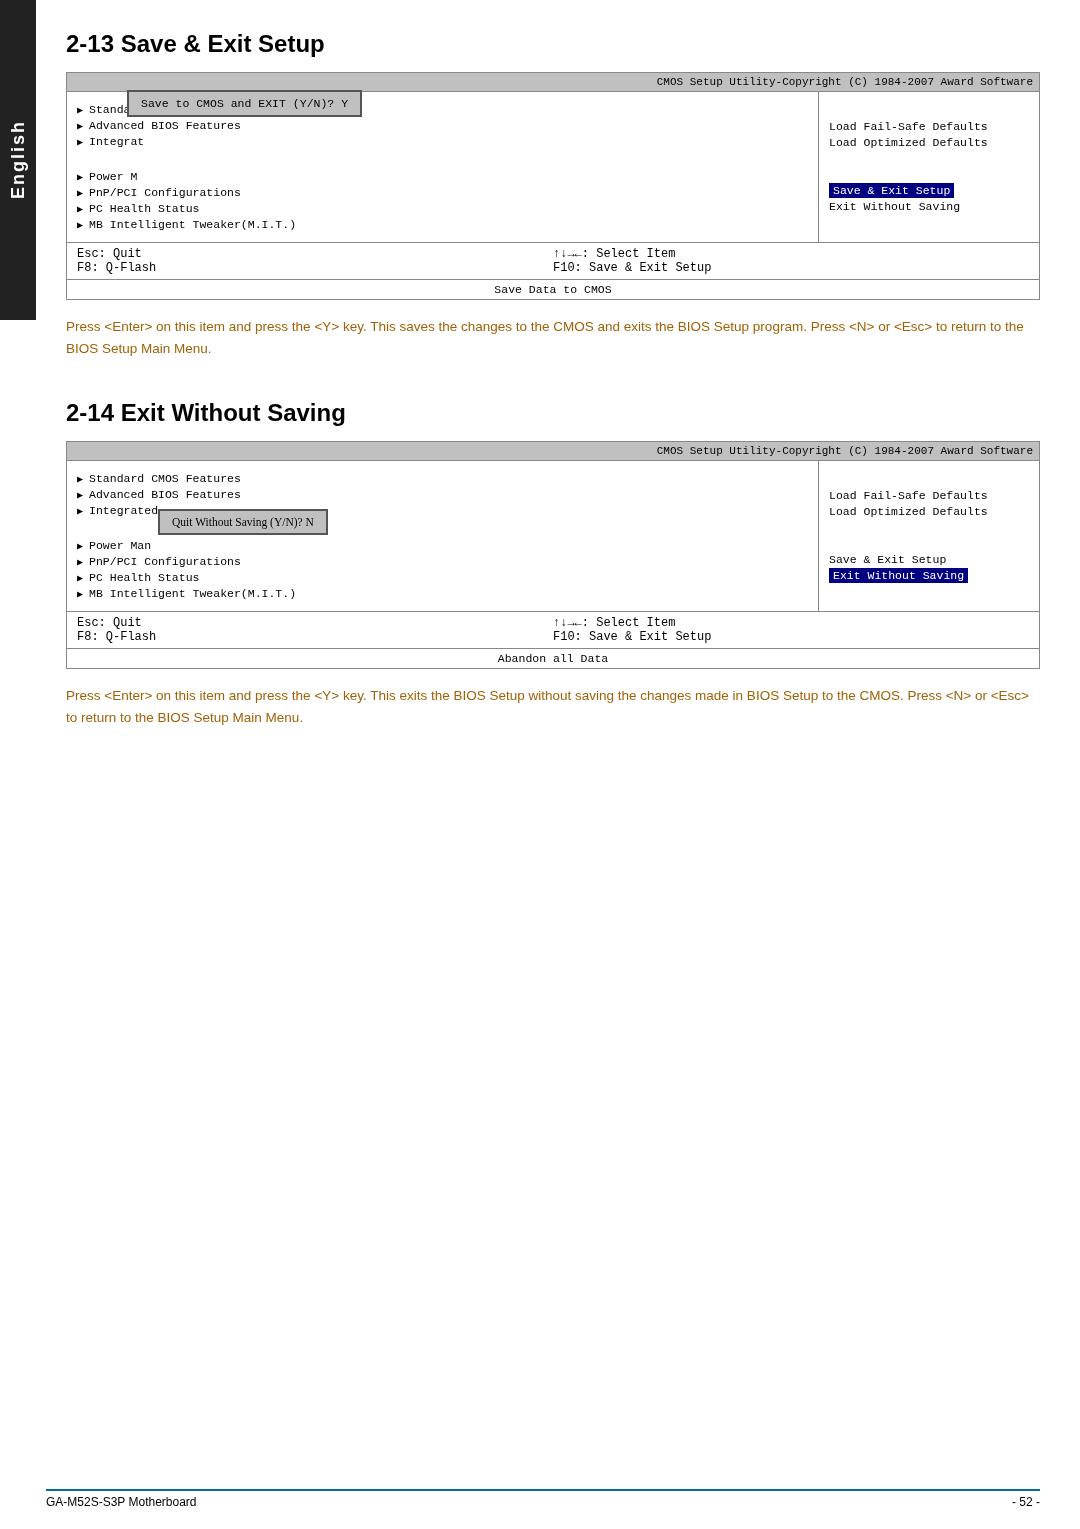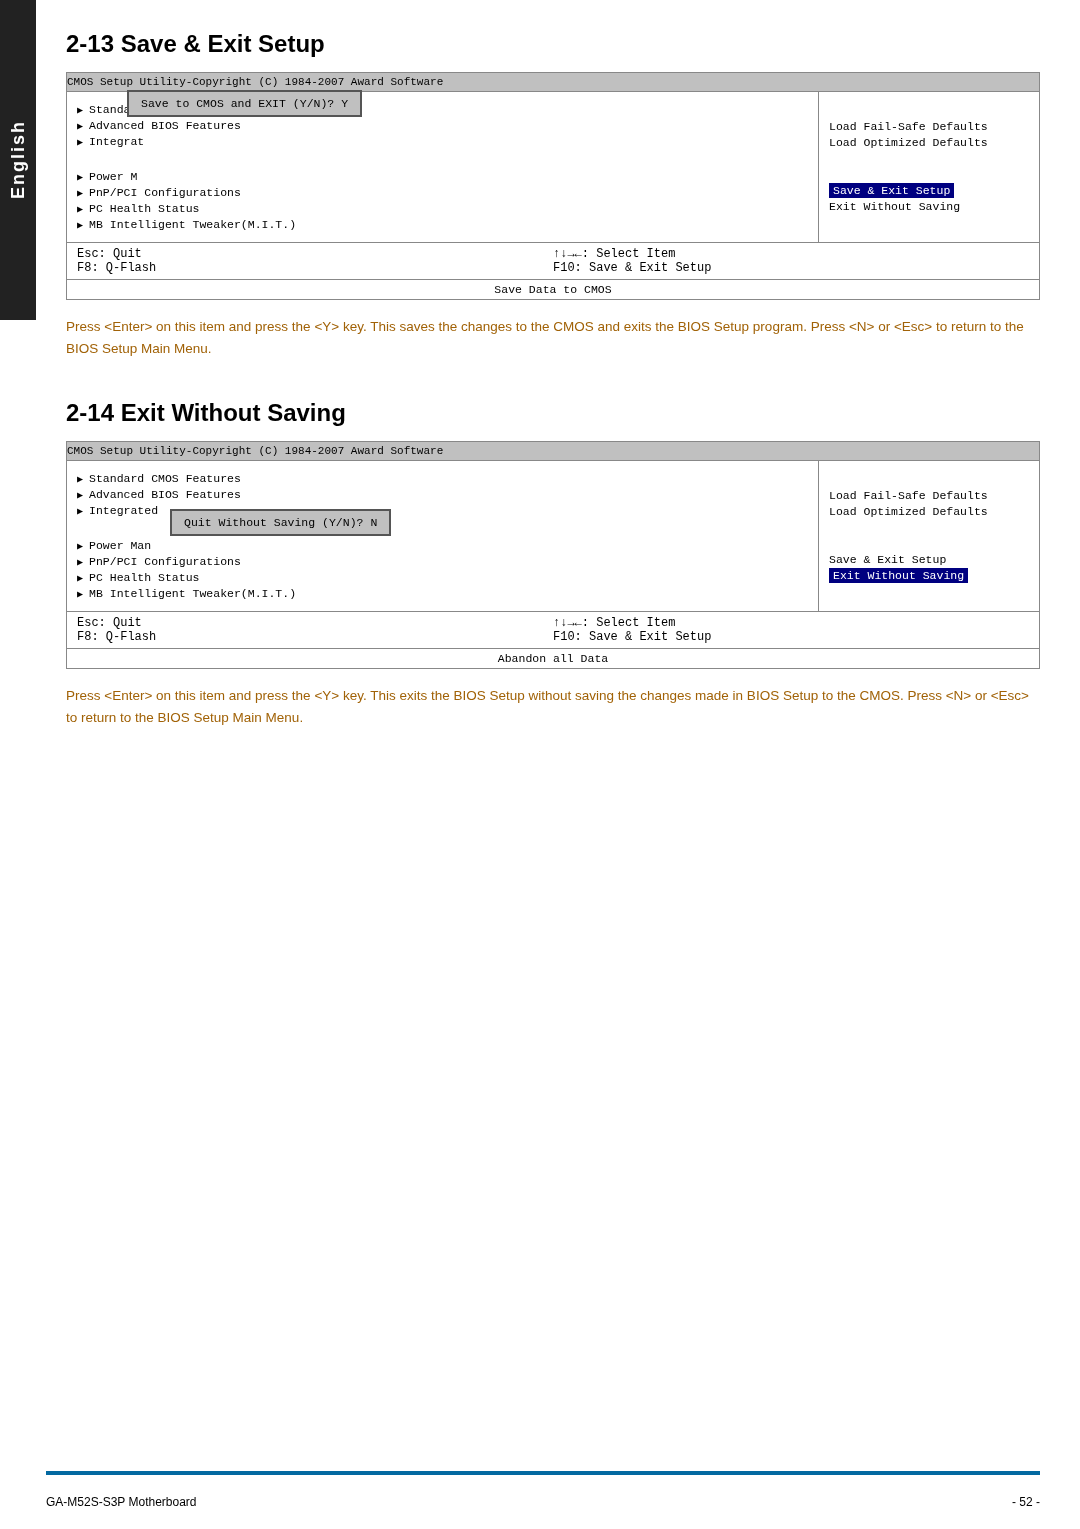--- a/index.html
+++ b/index.html
@@ -50,23 +50,23 @@
     
     .bios-box {
       border: 1px solid #888;
       background: #fff;
       margin-bottom: 16px;
       font-size: 12px;
       font-family: 'Courier New', monospace;
     }
 
     .bios-title-bar {
-      text-align: left;
+      text-align: right;
       background: #c0c0c0;
-      padding: 3px 0;
+      padding: 3px 6px;
       font-size: 11px;
       border-bottom: 1px solid #888;
     }
 
     .bios-main {
       display: flex;
       border-bottom: 1px solid #888;
     }
 
     .bios-left {
@@ -150,22 +150,22 @@
 
     
     .page-footer {
       position: absolute;
       bottom: 20px;
       left: 46px;
       right: 40px;
       display: flex;
       justify-content: space-between;
       align-items: flex-start;
-      border-top: 4px solid #0369a1;
-      padding-top: 20px;
+      border-top: 2px solid #0369a1;
+      padding-top: 4px;
       font-size: 12px;
     }
 
     .section-2 {
       margin-top: 40px;
     }
   </style>
 </head>
 <body>
 
@@ -253,21 +253,21 @@
             <span>Standard CMOS Features</span>
           </div>
           <div class="bios-menu-item">
             <span class="bios-arrow">▶</span>
             <span>Advanced BIOS Features</span>
           </div>
           <div class="bios-menu-item">
             <span class="bios-arrow">▶</span>
             <span>Integrated </span>
             <span style="position:relative; display:inline-block;">
-              <span class="dialog-overlay" style="top:-2px; left:12px;">Quit Without Saving (Y/N)? N</span>
+              <span class="dialog-overlay" style="top:-2px; left:0px;font-family:Liberation Serif, serif;">Quit Without Saving (Y/N)? N</span>
             </span>
           </div>
           <div class="bios-menu-item" style="margin-top:22px;">
             <span class="bios-arrow">▶</span>
             <span>Power Man</span>
           </div>
           <div class="bios-menu-item">
             <span class="bios-arrow">▶</span>
             <span>PnP/PCI Configurations</span>
           </div>

